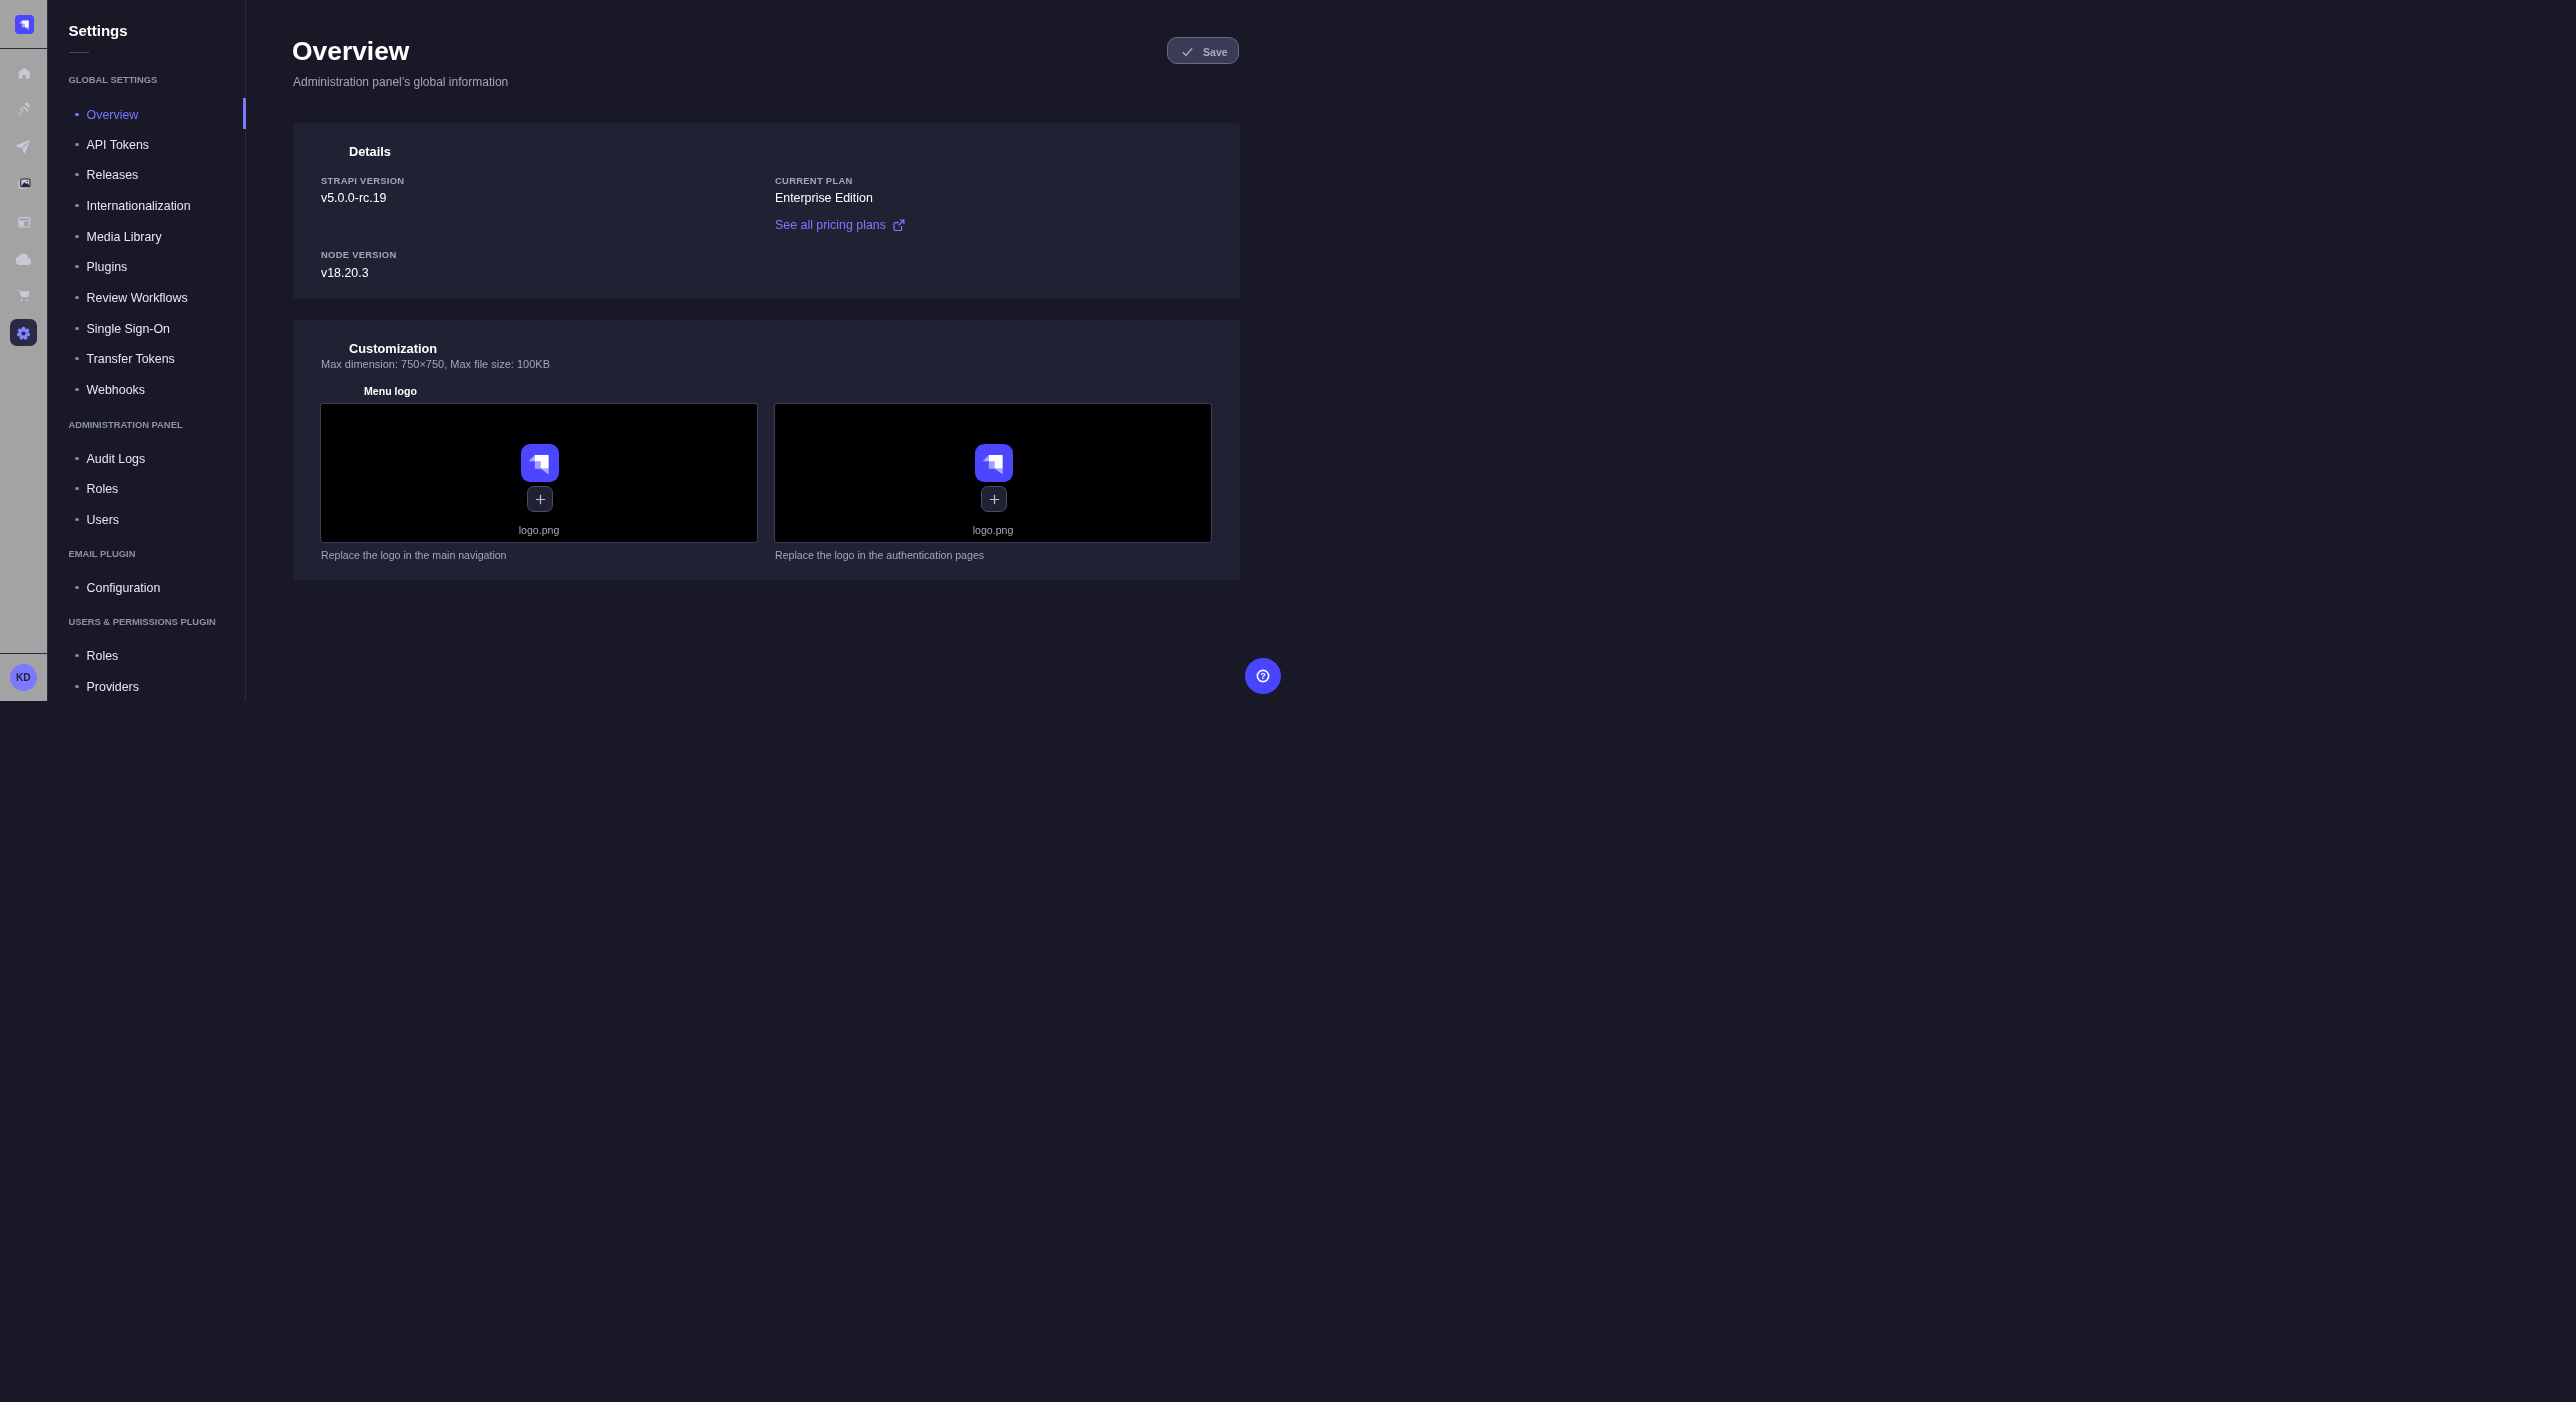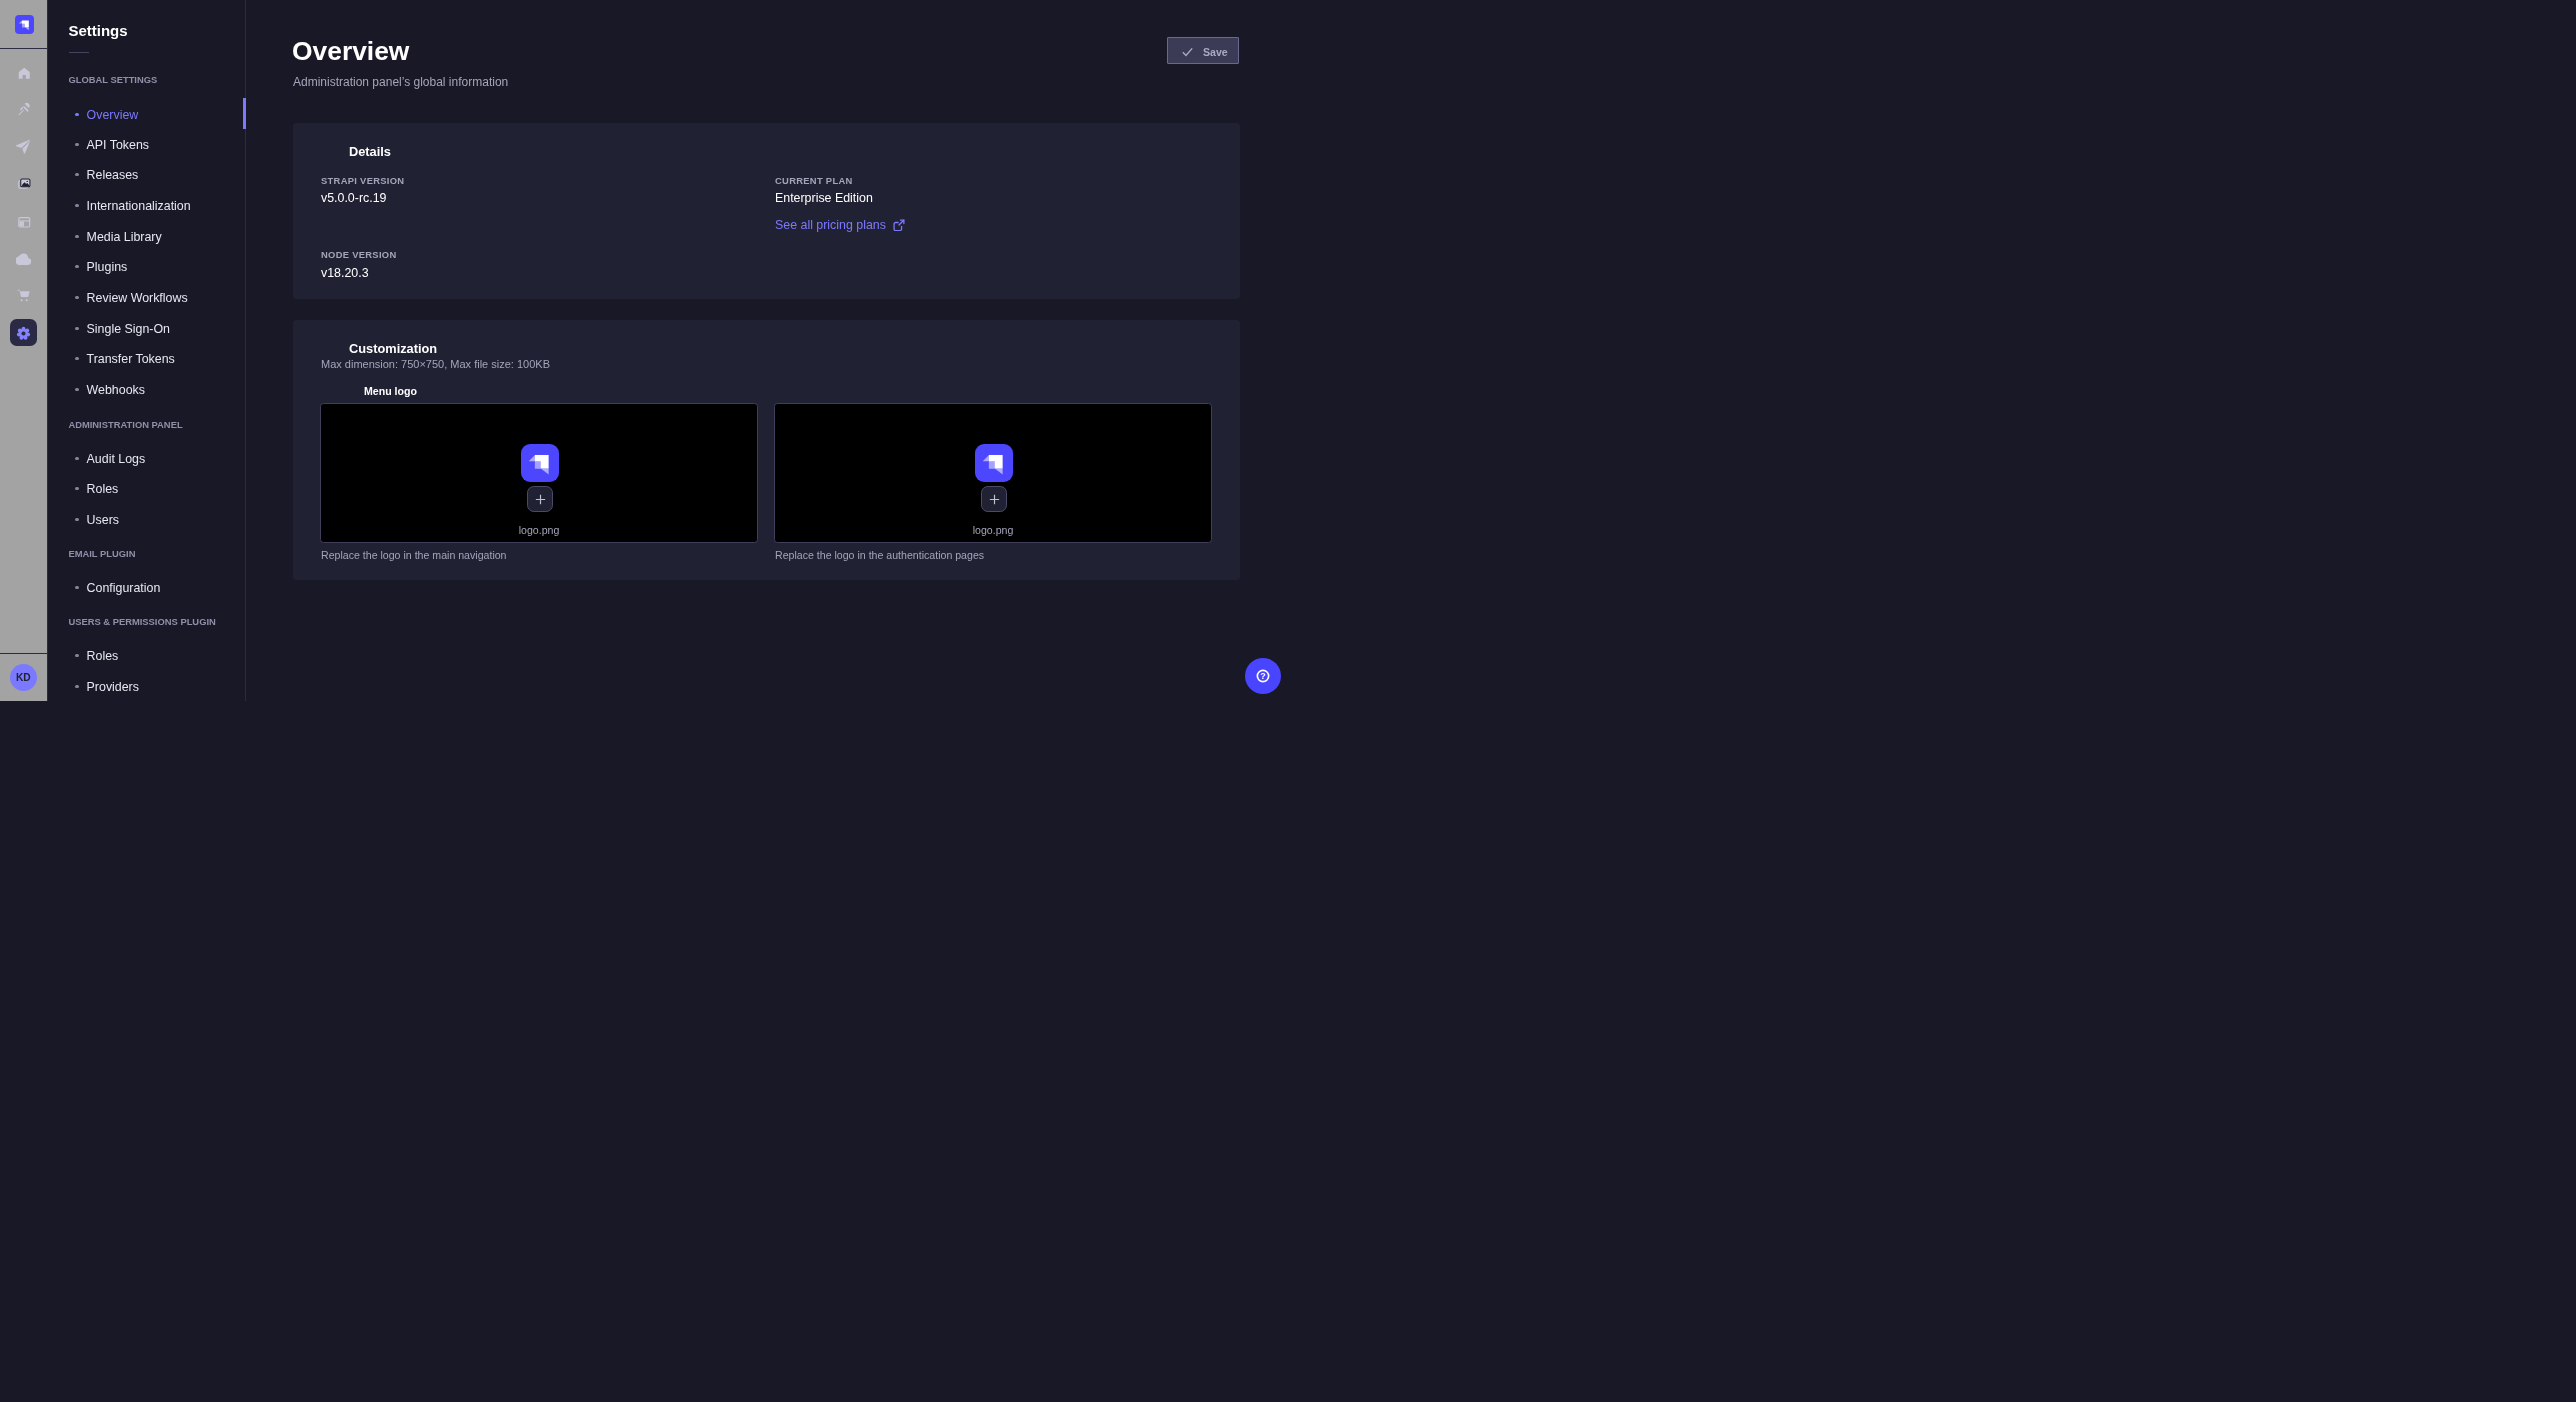--- a/index.html
+++ b/index.html
@@ -34,21 +34,21 @@
   .itm.active::before { background:#7b79ff; }
   #indicator { position:absolute; left:195px; top:98px; width:2.6px; height:31px;
     background:#7b79ff; }
 
   
   #title { position:absolute; left:292px; top:38px; font-size:26.4px; font-weight:700;
     color:#ffffff; line-height:27px; }
   #subtitle { position:absolute; left:293px; top:75px; font-size:12px; color:#a5a5ba;
     line-height:15.3px; }
   #savebtn { position:absolute; left:1167px; top:37px; width:72px; height:27px;
-    border-radius:1px; background:#3b3b55; border:0.9px solid #69698f;text-align:center; }
+    border-radius:10px; background:#3b3b55; border:0.9px solid #69698f;text-align:center; }
   #savebtn svg { position:absolute; left:13.6px; top:8.5px; }
   #savebtn span { position:absolute; left:35px; top:7.7px; font-size:10.6px; font-weight:600;
     color:#a9a9c4; line-height:13.6px; }
 
   .card { position:absolute; left:293px; width:947px; background:#212134;
     border-radius:3.4px; }
   #card1 { top:123px; height:176px; }
   #card2 { top:320px; height:260px; }
   .cardh { position:absolute; left:28px; font-size:12.8px; font-weight:700; color:#ffffff;
     line-height:20.4px;padding-left:28px; }

